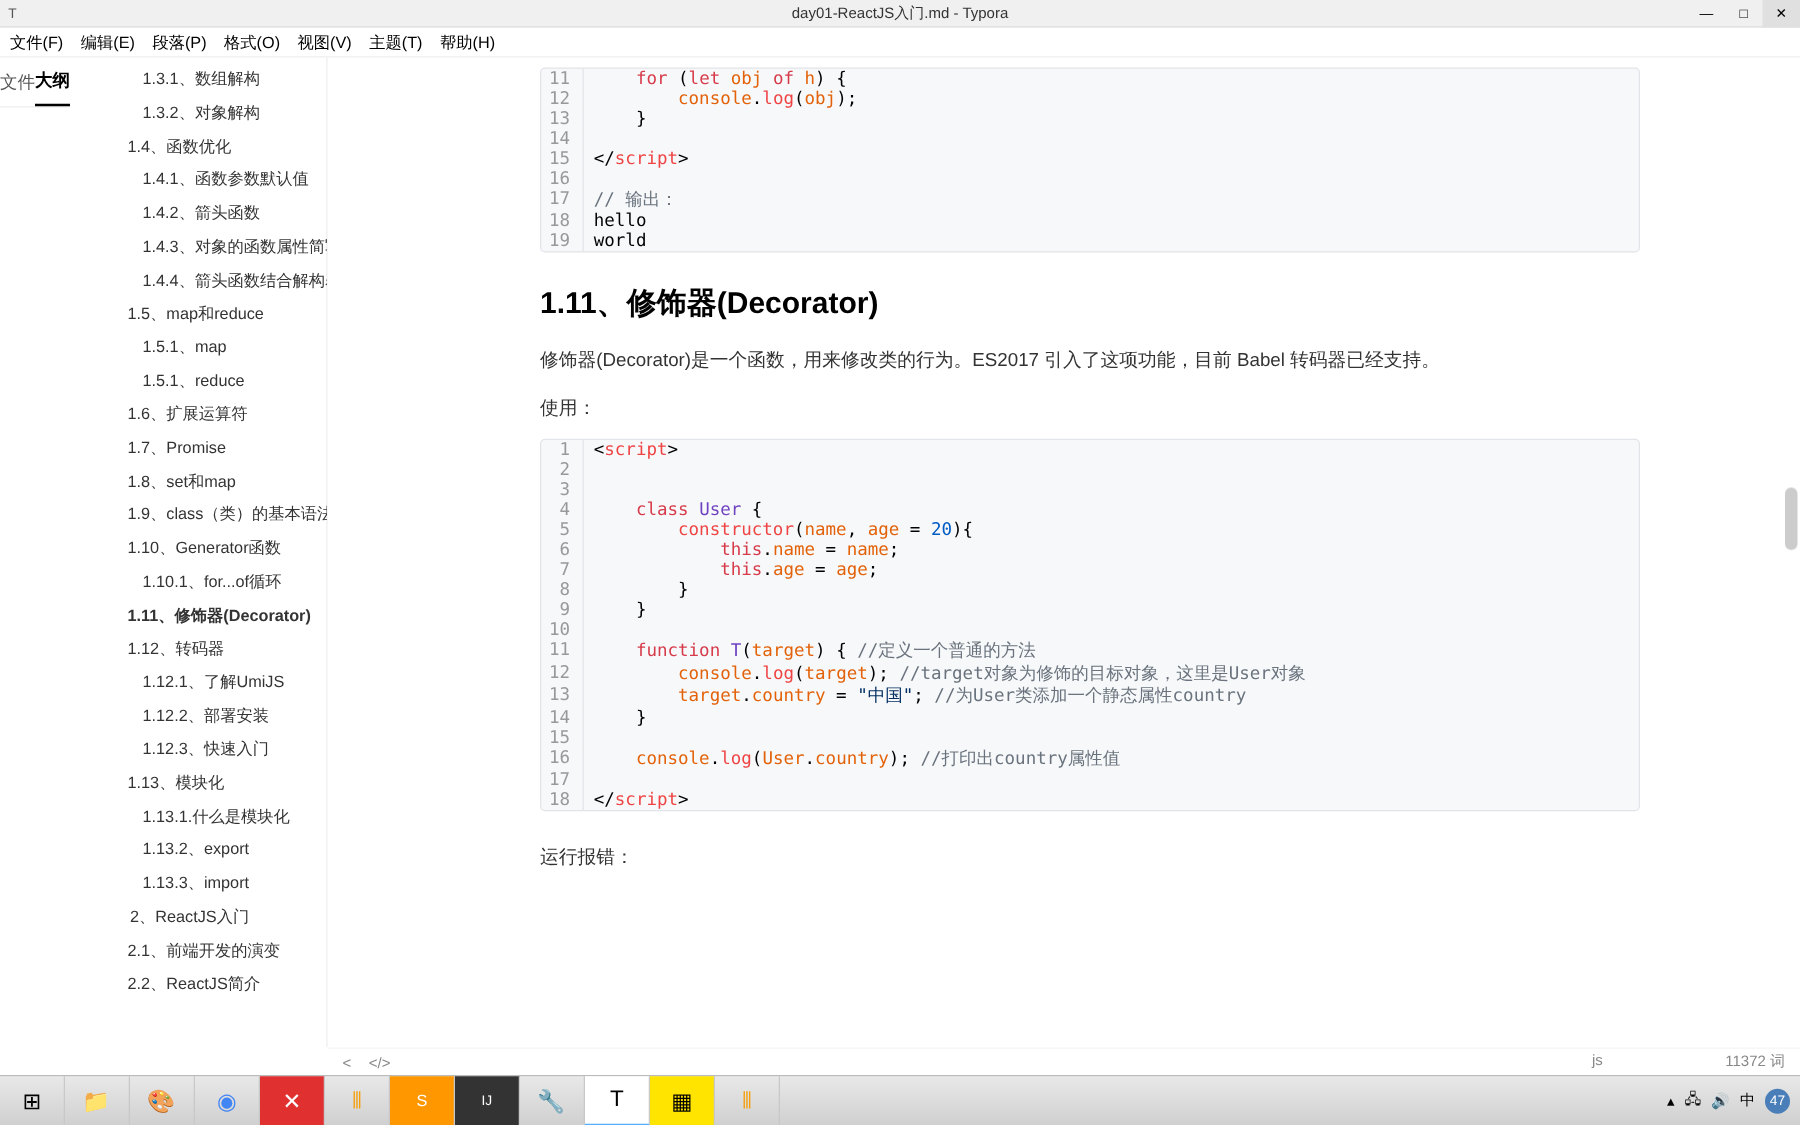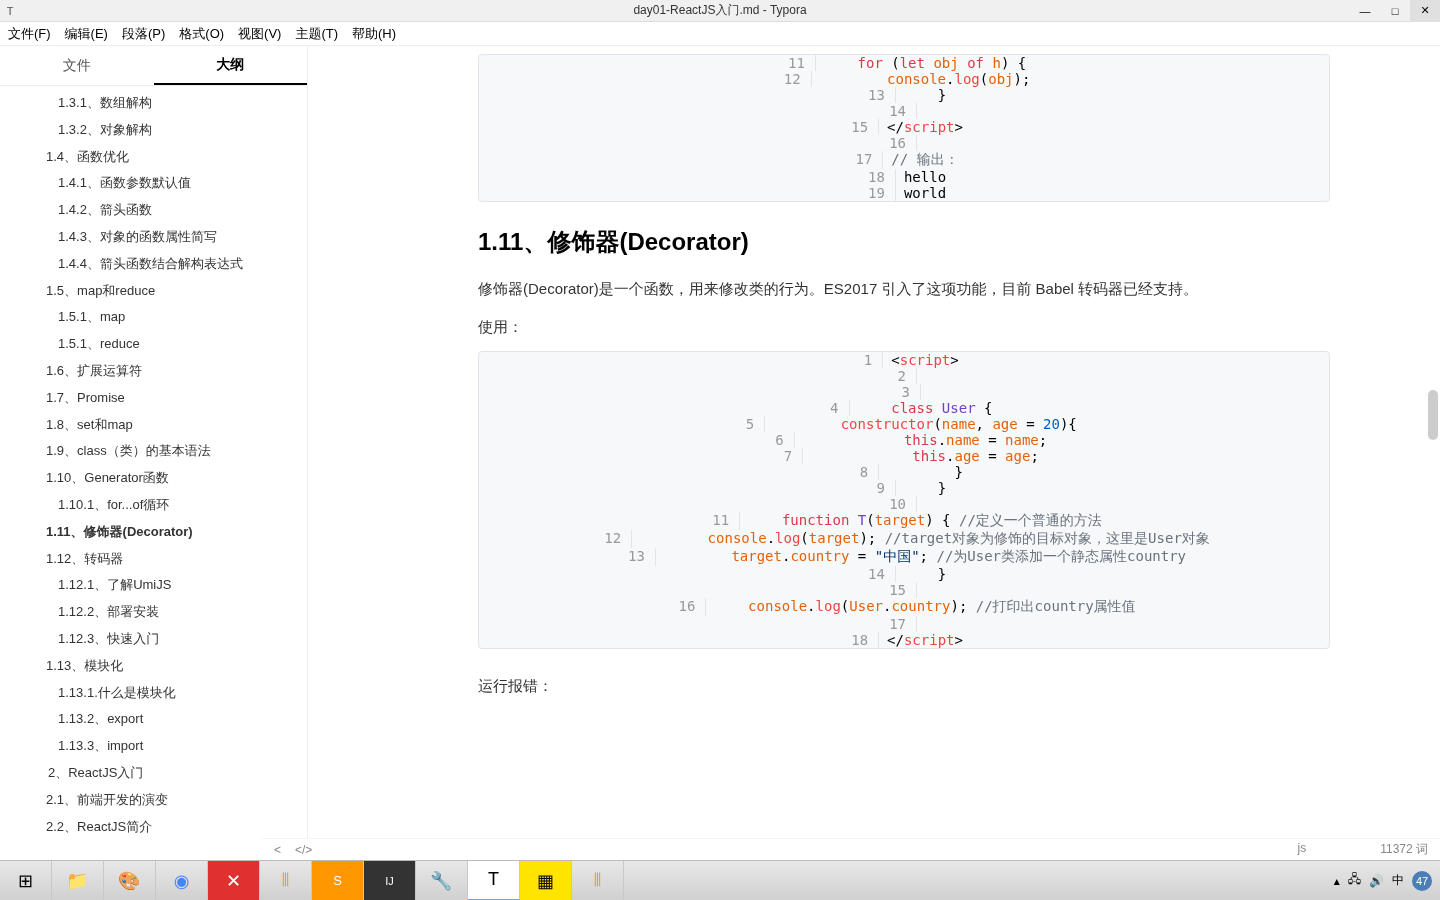--- a/index.html
+++ b/index.html
@@ -10,56 +10,56 @@
     .titlebar-title { position: absolute; left: 50%; transform: translateX(-50%); font-size: 12px; color: #333; }
     .win-controls { margin-left: auto; display: flex; }
     .win-btn { width: 30px; height: 22px; display: flex; align-items: center; justify-content: center; font-size: 11px; }
     .win-btn.close { background: #e0e0e0; }
     
     .menubar { height: 24px; background: #fff; display: flex; align-items: center; padding: 0 8px; border-bottom: 1px solid #eee; }
     .menubar span { margin-right: 14px; font-size: 13px; cursor: pointer; }
     
     .main { display: flex; height: calc(100vh - 22px - 24px - 22px - 40px); }
     
-    .sidebar { width: 308px; border-right: 1px solid #eee; display: flex; flex-direction: column; }
+    .sidebar { width: 262px; border-right: 1px solid #eee; display: flex; flex-direction: row; }
     .sidebar-tabs { display: flex; height: 40px; border-bottom: 1px solid #eee; }
     .sidebar-tab { flex: 1; display: flex; align-items: center; justify-content: center; font-size: 14px; cursor: pointer; color: #555; }
     .sidebar-tab.active { font-weight: bold; color: #000; border-bottom: 2px solid #000; }
     .outline { flex: 1; overflow-y: auto; padding: 4px 0; }
     .outline-item { padding: 3px 12px; cursor: pointer; font-size: 13px; white-space: nowrap; color: #333; line-height: 1.6; }
     .outline-item.l2 { padding-left: 48px; }
     .outline-item.l3 { padding-left: 46px; }
     .outline-item.l4 { padding-left: 58px; }
     .outline-item.active { font-weight: bold; }
     
     .content { flex: 1; overflow-y: auto; padding: 0 110px 0 170px; position: relative; }
     .content-inner { max-width: 880px; }
     
     .code-block { background: #f6f8fa; border: 1px solid #e1e4e8; border-radius: 4px; margin: 8px 0 24px 0; font-family: Consolas, monospace; font-size: 14px; }
-    .code-line { display: flex; justify-content: center; }
+    .code-line { display: flex; }
     .lineno { width: 34px; text-align: right; padding-right: 10px; color: #999; user-select: none; border-right: 1px solid #e1e4e8; }
     .code-text { padding-left: 8px; white-space: pre; }
     
     .kw { color: #d73a49; }
     .def { color: #6f42c1; }
     .var { color: #e36209; }
     .fn { color: #ef4444; }
     .str { color: #032f62; }
     .cmt { color: #6a737d; }
     .tag { color: #ef4444; }
     .num { color: #005cc5; }
     
     h2 { font-size: 24px; font-weight: bold; margin: 20px 0 18px 0; }
     p { margin: 12px 0; font-size: 15px; line-height: 1.7; color: #333; }
     
     .content-scroll { position: fixed; right: 2px; width: 10px; height: 50px; background: #ccc; border-radius: 5px; top: 390px; }
     
     .footer-bar { position: absolute; bottom: 40px; left: 262px; right: 0; height: 22px; display: flex; align-items: center; padding: 0 12px; font-size: 12px; color: #888; background: #fff; border-top: 1px solid #f5f5f5; }
     .footer-left { display: flex; gap: 14px; }
-    .footer-right { margin-left: auto; display: flex; gap: 74px; }
+    .footer-right { margin-left: auto; display: flex; gap: 98px; }
     
     .taskbar { position: fixed; bottom: 0; left: 0; right: 0; height: 40px; background: linear-gradient(#e8e8e8,#d0d0d0); display: flex; align-items: center; border-top: 1px solid #bbb; }
     .task-item { width: 52px; height: 40px; display: flex; align-items: center; justify-content: center; border-right: 1px solid #c8c8c8; font-size: 18px; }
     .task-item.active { background: #fff; border-bottom: 2px solid #54aeff; }
     .tray { margin-left: auto; display: flex; align-items: center; padding-right: 8px; gap: 8px; font-size: 12px; }
     .tray-badge { background: #4a7eb8; color: #fff; border-radius: 50%; width: 20px; height: 20px; display: flex; align-items: center; justify-content: center; font-size: 11px; }
   </style>
 </head>
 <body>
 

